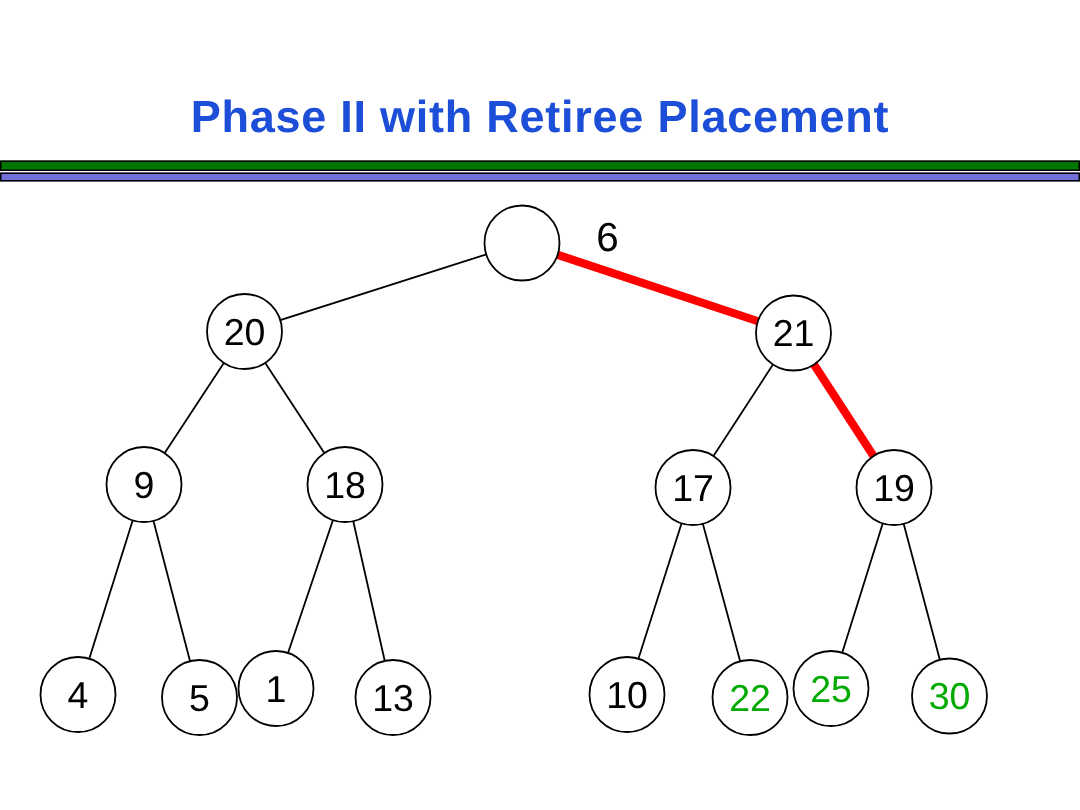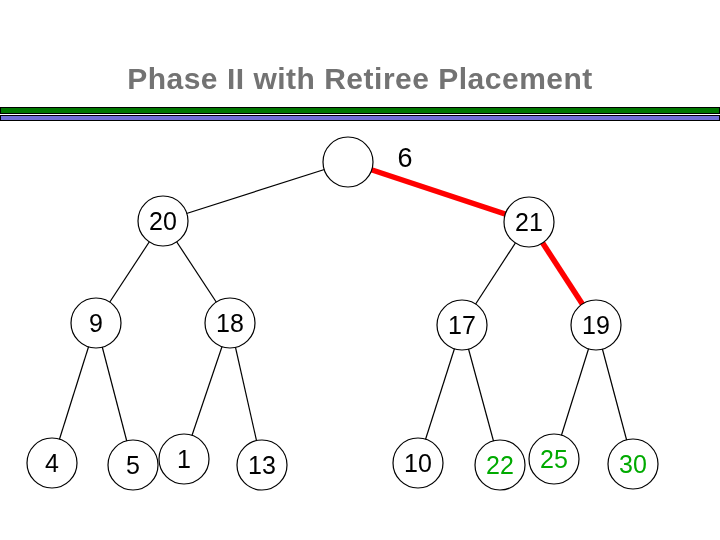--- a/index.html
+++ b/index.html
@@ -15,21 +15,21 @@
   .rule{position:absolute;left:0;width:720px;box-sizing:border-box;border:1px solid #000;}
   .rule-green{top:107px;height:7px;}
   .rule-blue{top:115px;height:6px;}
   #tree-svg{position:absolute;left:0;top:0;}
   text{font-family:"Liberation Sans",sans-serif;}
 </style>
 </head>
 <body>
 
 <div class="slide" style="background: rgb(255, 255, 255);">
-  <h1 class="slide-title" style="color: #737373;">Phase II with Retiree Placement</h1>
+  <h1 class="slide-title" style="color: #1d4ed8;">Phase II with Retiree Placement</h1>
   <div class="rule rule-green" style="background: rgb(0, 119, 0);"></div>
   <div class="rule rule-blue" style="background: rgb(112, 112, 216);"></div>
   <svg id="tree-svg" width="720" height="540" viewBox="0 0 720 540">
       <line x1="348" y1="162" x2="163" y2="221" stroke="#000000" stroke-width="1.2"></line>
       <line x1="348" y1="162" x2="529" y2="222" stroke="#ff0000" stroke-width="5.5"></line>
       <line x1="163" y1="221" x2="96" y2="323" stroke="#000000" stroke-width="1.2"></line>
       <line x1="163" y1="221" x2="230" y2="323" stroke="#000000" stroke-width="1.2"></line>
       <line x1="529" y1="222" x2="462" y2="325" stroke="#000000" stroke-width="1.2"></line>
       <line x1="529" y1="222" x2="596" y2="325" stroke="#ff0000" stroke-width="5.5"></line>
       <line x1="96" y1="323" x2="52" y2="463" stroke="#000000" stroke-width="1.2"></line>

